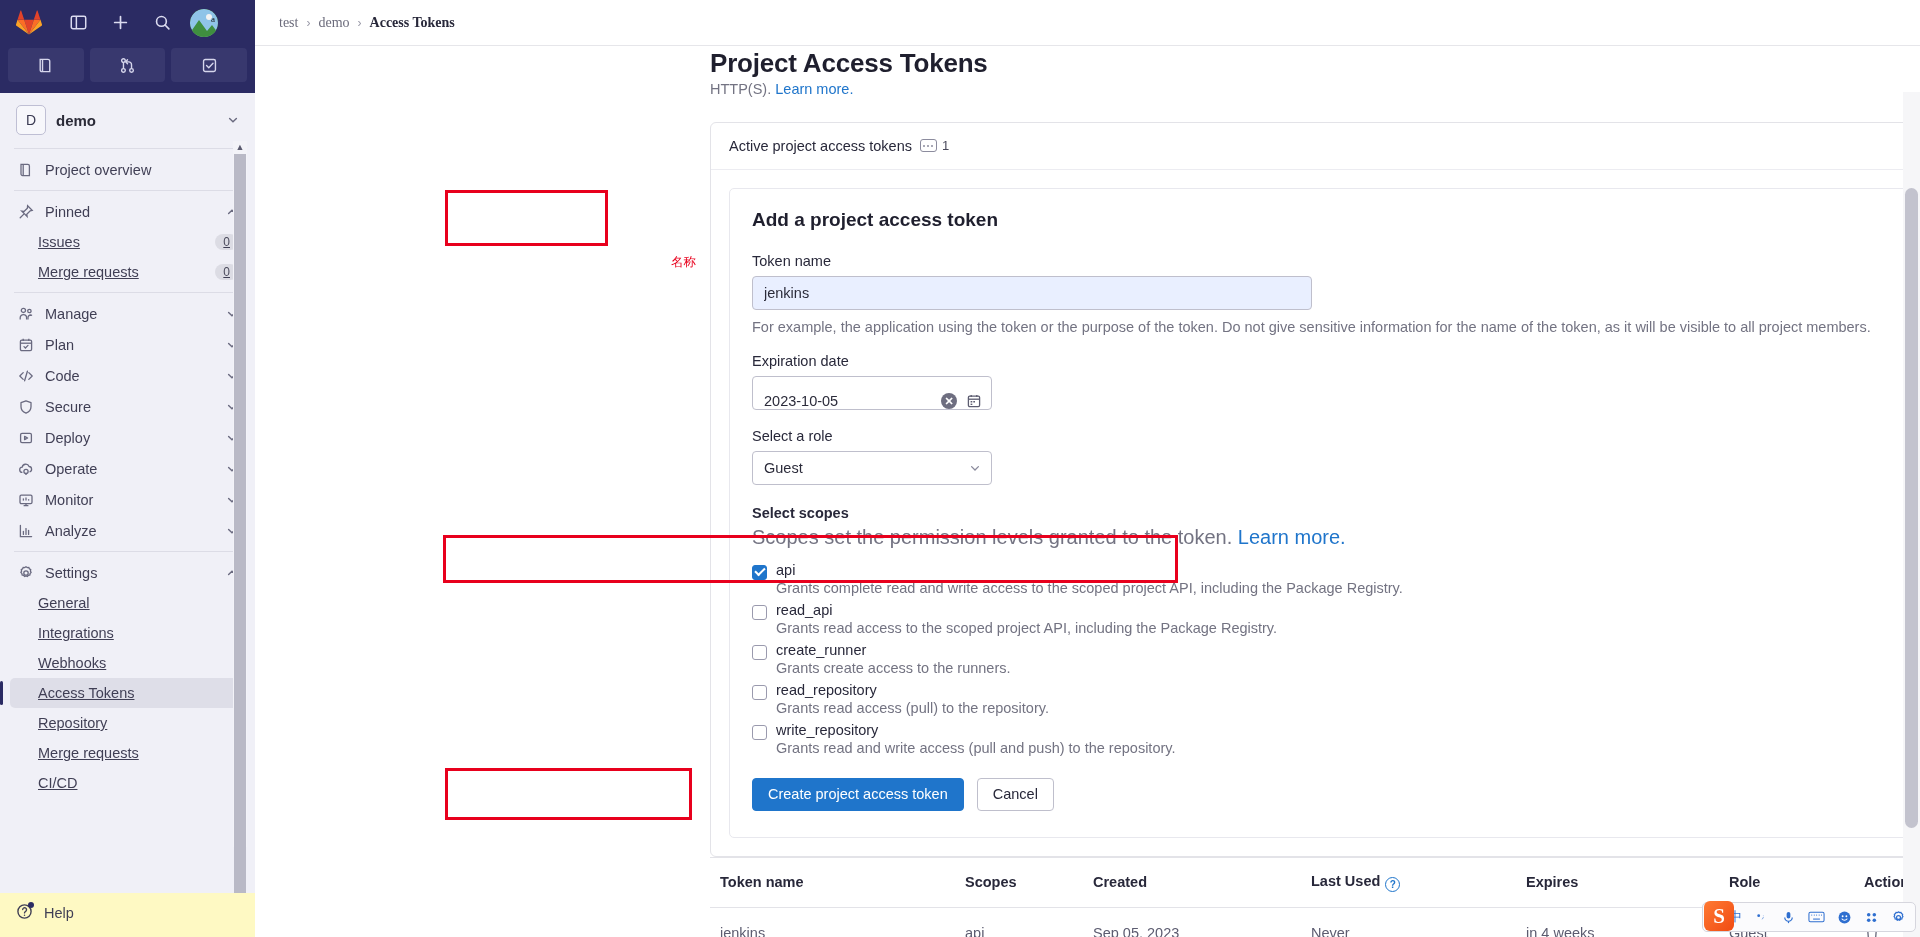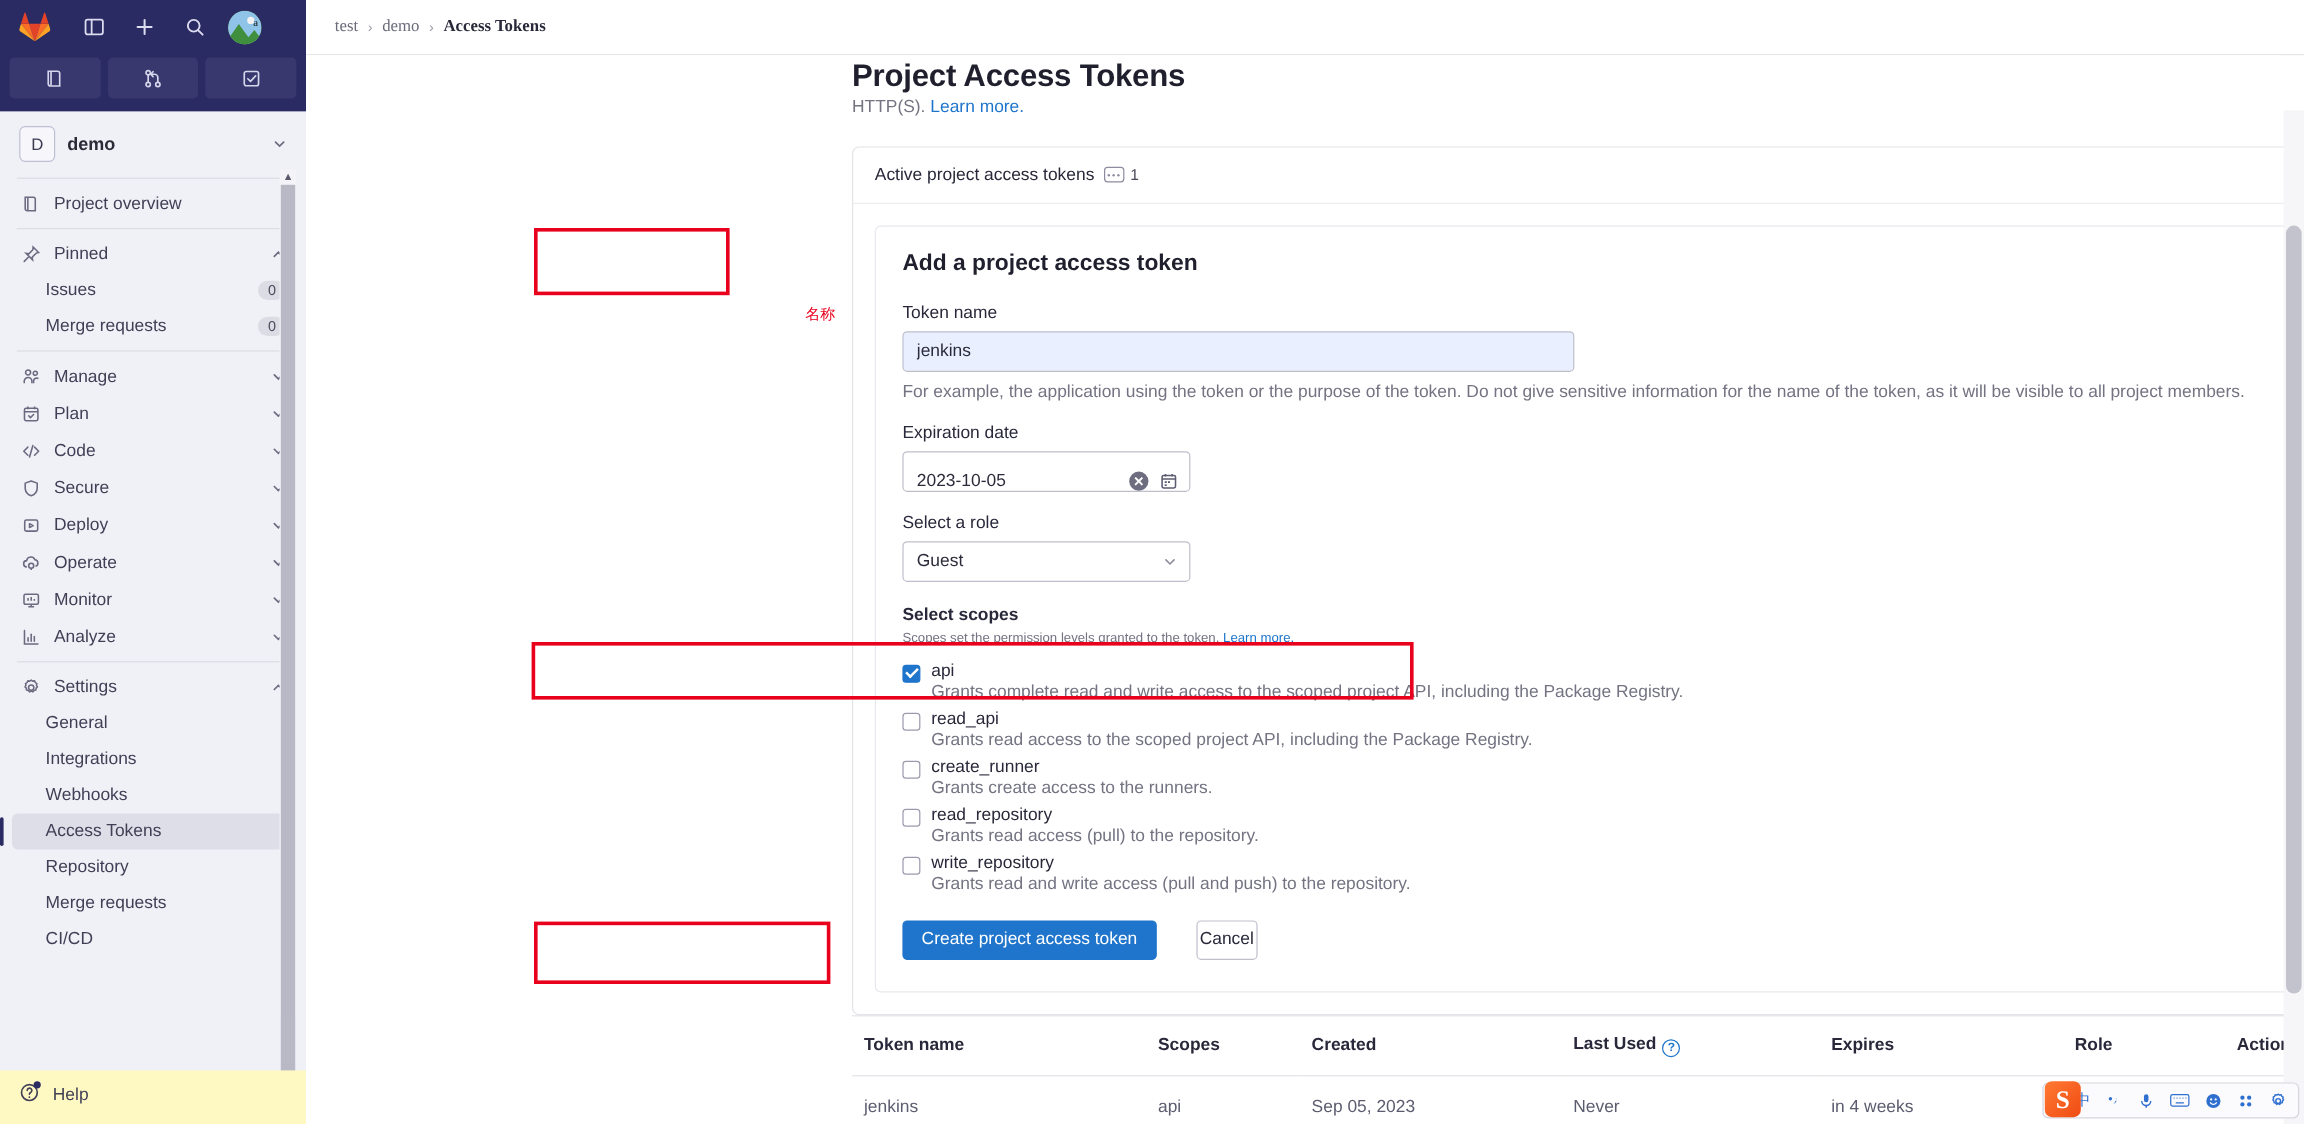--- a/index.html
+++ b/index.html
@@ -65,21 +65,21 @@
     padding: 7px 7px; border-radius: 5px; cursor: pointer;
     font-size: 14.5px; color: #403f55; position: relative;
   }
   .sb-item .sbi-icon { width: 17px; height: 17px; flex: 0 0 17px; color: #6a6a80;
     display: flex; align-items: center; justify-content: center; }
   .sb-item .sbi-label { flex: 1; white-space: nowrap; }
   .sb-item .sbi-count {
     background: #dcdce4; color: #4a4a5c; font-size: 12px;
     border-radius: 10px; padding: 1px 8px; min-width: 22px; text-align: center;
   }
-  .sb-sub { padding-left: 28px; }
+  .sb-sub { padding-left: 28px; text-decoration: underline; }
   .sb-item.active { background: #dedee8; font-weight: normal; }
   .sb-item.active::before {
     content: ""; position: absolute; left: -10px; top: 3px; bottom: 3px;
     width: 3px; background: #2b2b63; border-radius: 2px;
   }
 
   .sb-help {
     position: absolute; bottom: 0; left: 0; right: 0;
     padding: 10px 7px 14px 16px; background: #fef9c3; text-align: center;
   }
@@ -165,21 +165,21 @@
   }
   .cal-icon { color: #5c5c70; display: flex; cursor: pointer; }
 
   .select-wrap {
     width: 240px; height: 34px; border: 1px solid #bfbfcc; border-radius: 4px;
     display: flex; align-items: center; padding: 0 10px 0 11px; background: #fff; cursor: pointer;
   }
   .select-val { flex: 1; font-size: 14.5px; color: #2b2b3a; }
 
   .scopes-title { font-size: 14.5px; font-weight: bold; color: #28283a; }
-  .scopes-sub { font-size: 11px; color: #737382; margin-top: 5px; margin-bottom: 13px; }
+  .scopes-sub { font-size: 20px; color: #737382; margin-top: 5px; margin-bottom: 13px; }
 
   .scope-row { display: flex; gap: 9px; align-items: flex-start; margin-bottom: 6px; }
   .cb {
     width: 15px; height: 15px; border: 1px solid #9a9aae; border-radius: 3px;
     background: #fff; flex: 0 0 15px; margin-top: 3px; cursor: pointer;
     display: flex; align-items: center; justify-content: center;
   }
   .cb.checked { background: #1f75cb; border-color: #1f75cb; }
   .cb.checked::after {
     content: ""; width: 4px; height: 8px; border: solid #fff;
@@ -189,23 +189,22 @@
   .scope-desc { font-size: 14.5px; color: #737382; margin-top: 2px; }
 
   .btn-row { display: flex; gap: 13px; margin-top: 22px; align-items: center; }
   .btn-primary {
     background: #1f75cb; color: #fff; border: 1px solid #1f75cb; border-radius: 4px;
     height: 33px; padding: 0 15px; font-size: 14.5px; cursor: pointer;
     font-family: "Liberation Sans", sans-serif;
   }
   .btn-secondary {
     background: #fff; color: #28283a; border: 1px solid #bfbfcc; border-radius: 4px;
-    height: 33px; padding: 0 2px; font-size: 14.5px; cursor: pointer;
+    height: 33px; padding: 0 15px; font-size: 14.5px; cursor: pointer;
     font-family: "Liberation Sans", sans-serif;
-    margin-left: 20px;
   }
 
   
   .tokens-table { width: 1250px; border-collapse: collapse; font-size: 14.5px; }
   .tokens-table th {
     text-align: left; font-weight: bold; color: #28283a; padding: 15px 10px;
     border-top: 1px solid #e3e3e8; border-bottom: 1px solid #e3e3e8; white-space: nowrap;
   }
   .tokens-table td {
     padding: 16px 10px; color: #5c5c70; border-bottom: 1px solid #ececf1;

